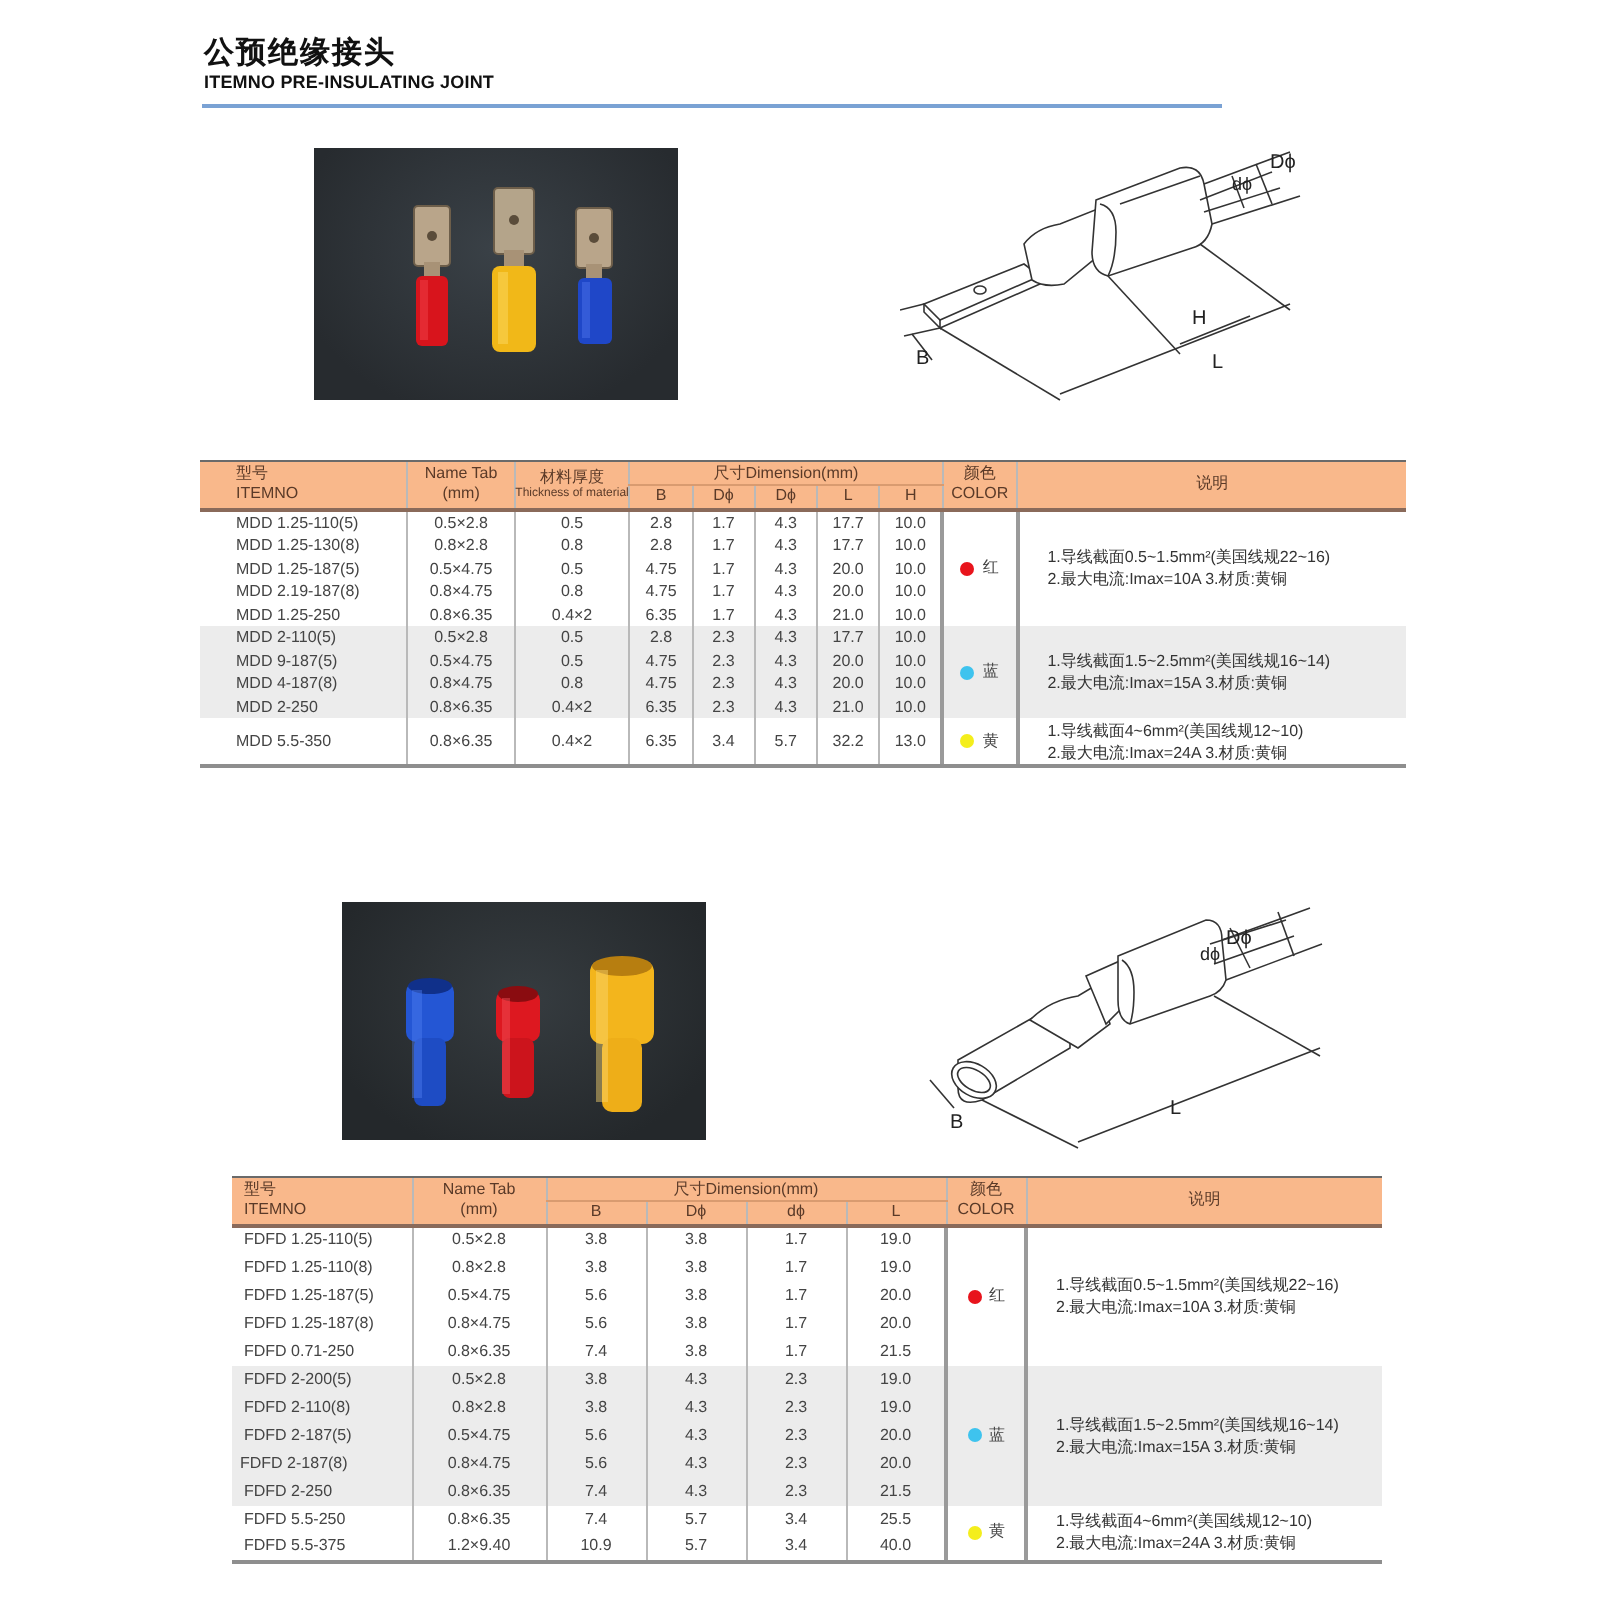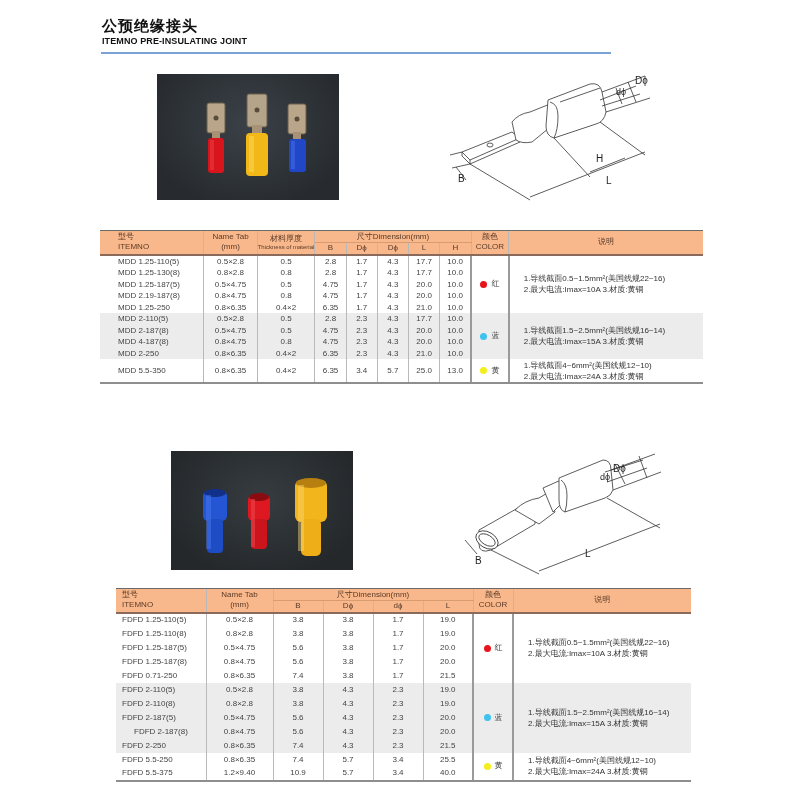--- a/index.html
+++ b/index.html
@@ -209,21 +209,21 @@
         <td class="vl s">4.3</td>
         <td class="vl s">17.7</td>
         <td class="vl s">10.0</td>
       <td class="vl2 s" rowspan="4"><span class="dot" style="background:#3ec3ee"></span><span class="cn-color">蓝</span></td>
       <td class="vl2 desc s" rowspan="4">
           <div>1.导线截面1.5~2.5mm²(美国线规16~14)</div>
           <div>2.最大电流:Imax=15A  3.材质:黄铜</div>
         </td>
     </tr>
     <tr class="shade">
-      <td class="item s">MDD 2-187(8)</td>
+      <td class="item s">MDD 9-187(5)</td>
         <td class="vl s">0.5×4.75</td>
         <td class="vl s">0.5</td>
       <td class="vl s">4.75</td>
         <td class="vl s">2.3</td>
         <td class="vl s">4.3</td>
         <td class="vl s">20.0</td>
         <td class="vl s">10.0</td>
     </tr>
     <tr class="shade">
       <td class="item s">MDD 4-187(8)</td>
@@ -245,21 +245,21 @@
         <td class="vl s">21.0</td>
         <td class="vl s">10.0</td>
     </tr>
     <tr class="last" style="height:24px">
       <td class="item">MDD 5.5-350</td>
         <td class="vl">0.8×6.35</td>
         <td class="vl">0.4×2</td>
       <td class="vl">6.35</td>
         <td class="vl">3.4</td>
         <td class="vl">5.7</td>
-        <td class="vl">25.0</td>
+        <td class="vl">32.2</td>
         <td class="vl">13.0</td>
       <td class="vl2"><span class="dot" style="background:#f4ee1c"></span><span class="cn-color">黄</span></td>
       <td class="vl2 desc">
           <div>1.导线截面4~6mm²(美国线规12~10)</div>
           <div>2.最大电流:Imax=24A  3.材质:黄铜</div>
         </td>
     </tr>
   </tbody>
 </table>
 
@@ -387,21 +387,21 @@
     </tr>
     <tr style="height:14px">
       <td class="item" style="padding-left:6px">FDFD 0.71-250</td>
         <td class="vl">0.8×6.35</td>
       <td class="vl">7.4</td>
         <td class="vl">3.8</td>
         <td class="vl">1.7</td>
         <td class="vl">21.5</td>
     </tr>
     <tr class="shade" style="height:14px">
-      <td class="item s" style="padding-left:6px">FDFD 2-110(5)</td>
+      <td class="item s" style="padding-left:6px">FDFD 2-200(5)</td>
         <td class="vl s">0.5×2.8</td>
       <td class="vl s">3.8</td>
         <td class="vl s">4.3</td>
         <td class="vl s">2.3</td>
         <td class="vl s">19.0</td>
       <td class="vl2 s" rowspan="5"><span class="dot" style="background:#3ec3ee"></span><span class="cn-color">蓝</span></td>
       <td class="vl2 desc s" rowspan="5">
           <div>1.导线截面1.5~2.5mm²(美国线规16~14)</div>
           <div>2.最大电流:Imax=15A  3.材质:黄铜</div>
         </td>
@@ -416,21 +416,21 @@
     </tr>
     <tr class="shade" style="height:14px">
       <td class="item s" style="padding-left:6px">FDFD 2-187(5)</td>
         <td class="vl s">0.5×4.75</td>
       <td class="vl s">5.6</td>
         <td class="vl s">4.3</td>
         <td class="vl s">2.3</td>
         <td class="vl s">20.0</td>
     </tr>
     <tr class="shade" style="height:14px">
-      <td class="item s" style="padding-left:18px">FDFD 2-187(8)</td>
+      <td class="item s" style="padding-left:4px">FDFD 2-187(8)</td>
         <td class="vl s">0.8×4.75</td>
       <td class="vl s">5.6</td>
         <td class="vl s">4.3</td>
         <td class="vl s">2.3</td>
         <td class="vl s">20.0</td>
     </tr>
     <tr class="shade" style="height:14px">
       <td class="item s" style="padding-left:6px">FDFD 2-250</td>
         <td class="vl s">0.8×6.35</td>
       <td class="vl s">7.4</td>

